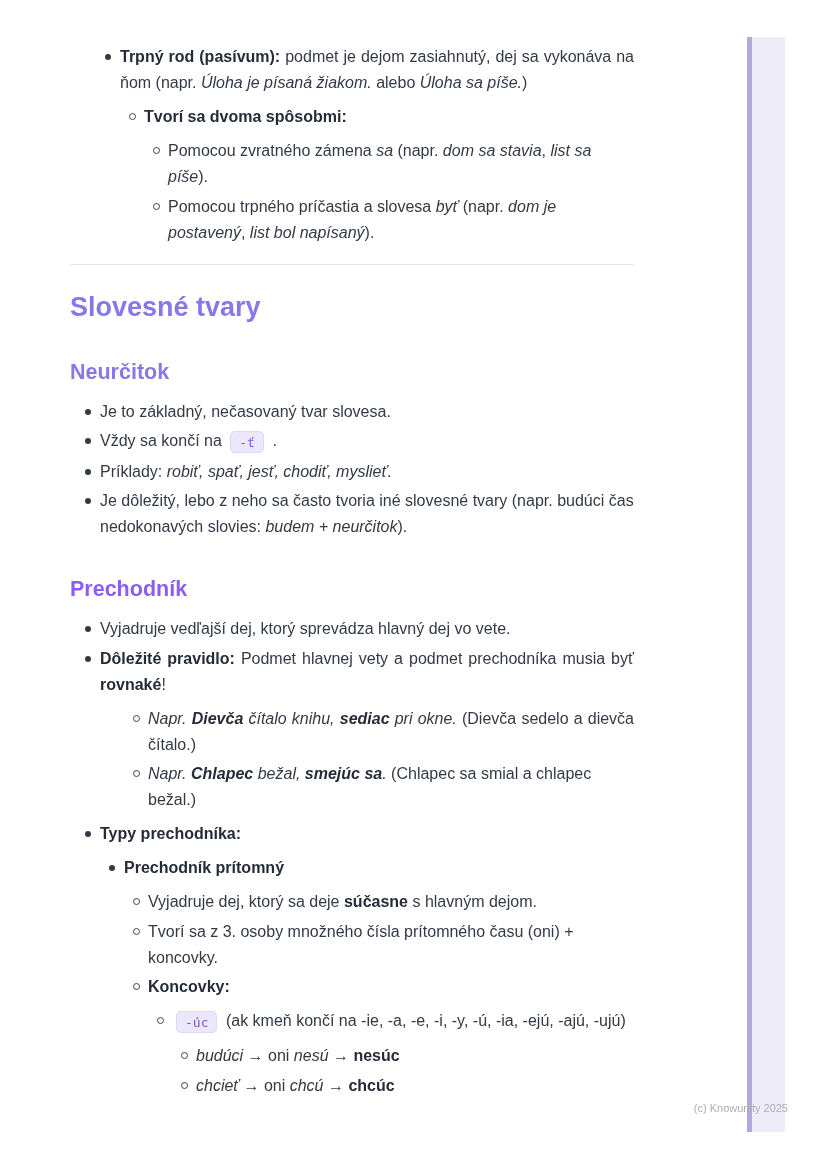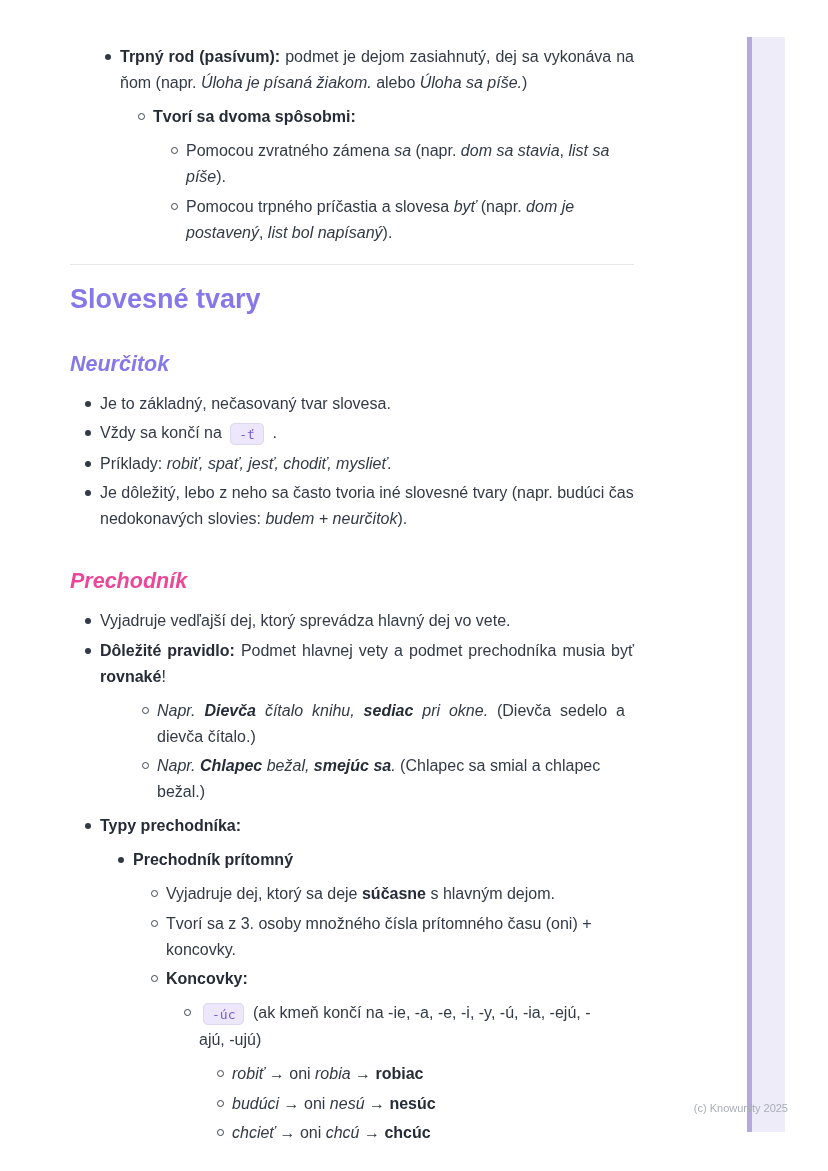--- a/index.html
+++ b/index.html
@@ -14,33 +14,32 @@
     overflow:hidden;
   }
   .page {
     position:relative;
     width:828px; height:865px;
     padding:30px 194px 0 70px;
   }
   
   h1.doc-h1 {
     font-size:27px; line-height:32px; font-weight:700;
-    margin:18px 0 0 0;
+    margin:26px 0 0 0;
   }
   h2.doc-h2 {
     font-size:21.5px; line-height:26px; font-weight:600;
     margin:36px 0 2px 0;
-    font-style:italic;
   }
   hr.divider {
     border:none; border-top:1px solid #e7e7e9;
     margin:18px 0 0 0;
   }
   
-  ul.lst { list-style:none; padding-left:24px; margin:8px 9px; }
+  ul.lst { list-style:none; padding-left:24px; margin:8px 0; }
   .mount > ul.lst { padding-left:30px; margin:14px 0 10px 0; }
   .mount.shifted { padding-left:20px; }
   ul.lst.extra { padding-left:48px; }
   li.item { position:relative; margin:3.5px 0; }
   li.item::before {
     content:''; position:absolute; left:-15px; top:10px;
     width:6px; height:6px; border-radius:50%;
   }
   li.m-disc::before { background:#333a46; }
   li.m-circle::before {
@@ -117,21 +116,21 @@
         </li>
         <li class="item m-disc">
           <span class="txt"><span>Príklady: </span><span class="i">robiť, spať, jesť, chodiť, myslieť</span><span>.</span></span>
         </li>
         <li class="item m-disc">
           <span class="txt"><span>Je dôležitý, lebo z neho sa často tvoria iné slovesné tvary (napr. budúci čas nedokonavých slovies: </span><span class="i">budem + neurčitok</span><span>).</span></span>
         </li>
       </ul>
     </div>
 
-  <h2 class="doc-h2" style="color: #ec4899;">Prechodník</h2>
+  <h2 class="doc-h2" style="color: #8b5cf6;">Prechodník</h2>
   <div class="mount" id="mount-prechodnik">
       <ul class="lst">
         <li class="item m-disc">
           <span class="txt"><span>Vyjadruje vedľajší dej, ktorý sprevádza hlavný dej vo vete.</span></span>
         </li>
         <li class="item m-disc justify">
           <span class="txt"><span class="b">Dôležité pravidlo:</span><span> Podmet hlavnej vety a podmet prechodníka musia byť </span><span class="b">rovnaké</span><span>!</span></span>
           <ul class="lst extra">
             <li class="item m-circle justify">
               <span class="txt"><span class="i">Napr. </span><span class="b i">Dievča</span><span class="i"> čítalo knihu, </span><span class="b i">sediac</span><span class="i"> pri okne.</span><span> (Dievča sedelo a dievča čítalo.)</span></span>
@@ -153,23 +152,20 @@
                 <li class="item m-circle">
                   <span class="txt"><span>Tvorí sa z 3. osoby množného čísla prítomného času (oni) + koncovky.</span></span>
                 </li>
                 <li class="item m-circle">
                   <span class="txt"><span class="b">Koncovky:</span></span>
                   <ul class="lst">
                     <li class="item m-circle">
                       <span class="txt"><span class="code-badge">-úc</span><span> (ak kmeň končí na -ie, -a, -e, -i, -y, -ú, -ia, -ejú, -ajú, -ujú)</span></span>
                       <ul class="lst">
                         <li class="item m-circle">
-                          <span class="txt"><span class="i">robiť</span><span> → oni </span><span class="i">robia</span><span> → </span><span class="b">robiac</span></span>
-                        </li>
-                        <li class="item m-circle">
                           <span class="txt"><span class="i">budúci</span><span> → oni </span><span class="i">nesú</span><span> → </span><span class="b">nesúc</span></span>
                         </li>
                         <li class="item m-circle">
                           <span class="txt"><span class="i">chcieť</span><span> → oni </span><span class="i">chcú</span><span> → </span><span class="b">chcúc</span></span>
                         </li>
                       </ul>
                     </li>
                   </ul>
                 </li>
               </ul>

